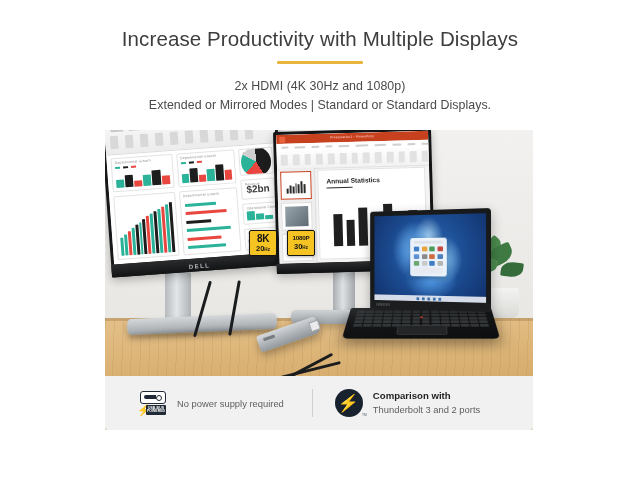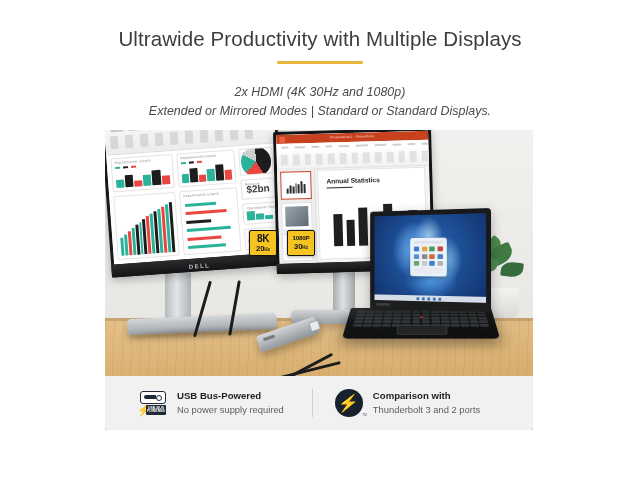--- a/index.html
+++ b/index.html
@@ -12,21 +12,21 @@
 
   
   .header{position:absolute;left:0;top:26px;width:640px;text-align:center;}
   .title{
     font-size:20.5px;color:#3d3d3d;font-weight:400;letter-spacing:.1px;
     line-height:26px;
   }
   .rule{
     width:86px;height:3px;background:#e8b63c;margin:9px auto 0;border-radius:1px;
   }
-  .sub{margin-top:19px;font-style:italic;}
+  .sub{margin-top:13px;}
   .sub-line{font-size:12.4px;color:#4a4a4a;line-height:19px;letter-spacing:.05px;}
 
   
   .photo{
     position:absolute;left:105px;top:130px;width:428px;height:300px;
     overflow:hidden;background:#e9e7e3;
     border-radius:2px;
   }
   .scene{position:absolute;inset:0;}
 
@@ -249,21 +249,21 @@
   .tbicon .bolt{color:#fff;font-size:17px;line-height:17px;
     transform:skewX(-6deg);}
   .tbicon .tm{position:absolute;right:-4px;bottom:0;font-size:3.4px;color:#5c6672;}
 </style>
 </head>
 <body>
 
 <div id="root">
 
   <div class="header">
-    <div class="title">Ultrawide Productivity with Multiple Displays</div>
+    <div class="title">Increase Productivity with Multiple Displays</div>
     <div class="rule"></div>
     <div class="sub">
       <div class="sub-line">2x HDMI (4K 30Hz and 1080p)</div>
       <div class="sub-line">Extended or Mirrored Modes | Standard or Standard Displays.</div>
     </div>
   </div>
 
   <div class="photo">
     <div class="scene">
       <div class="wall"></div>
@@ -631,21 +631,20 @@
     <div class="feature f1">
       <div class="usbicon">
         <div class="usb-plug"></div>
         <div class="usb-bolt">⚡</div>
         <div class="usb-tag">
           <span>USB-BUS</span>
           <span>POWERED</span>
         </div>
       </div>
       <div class="ftext">
-        <div class="t1">USB Bus-Powered</div>
         <div class="t2">No power supply required</div>
       </div>
     </div>
 
     <div class="vdiv"></div>
 
     <div class="feature f2">
       <div class="tbicon">
         <div class="bolt">⚡</div>
         <div class="tm">TM</div>

